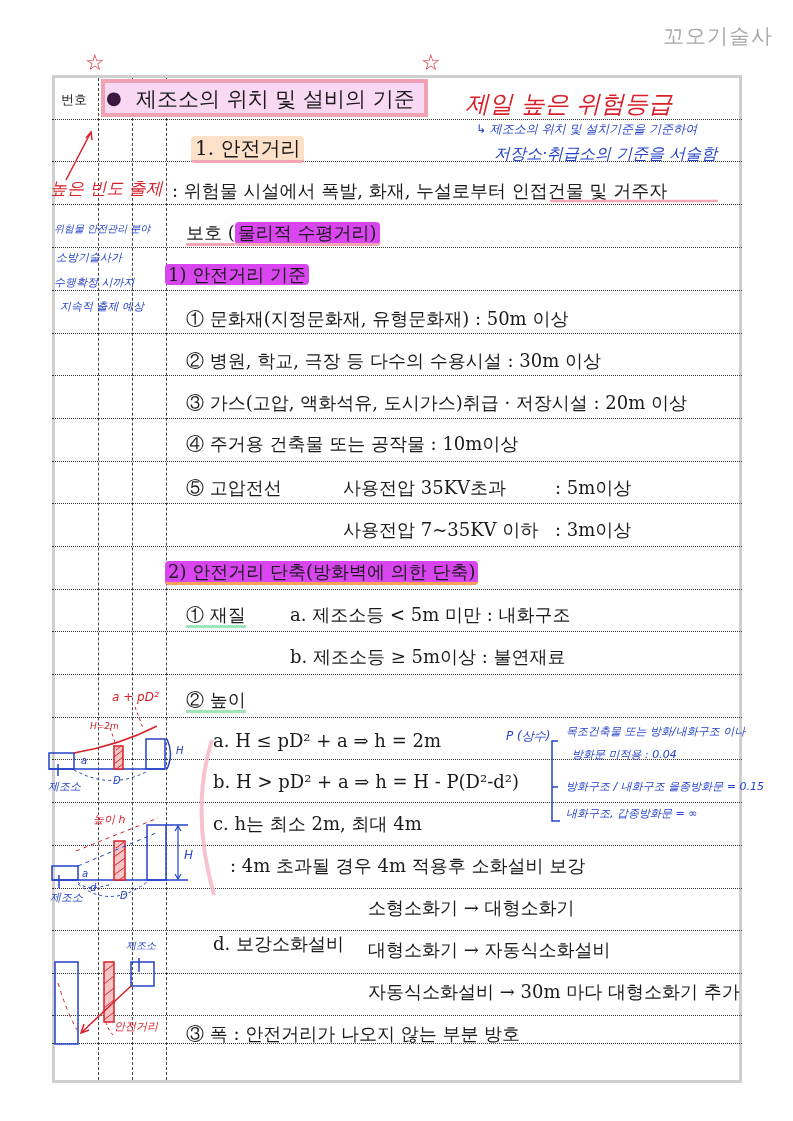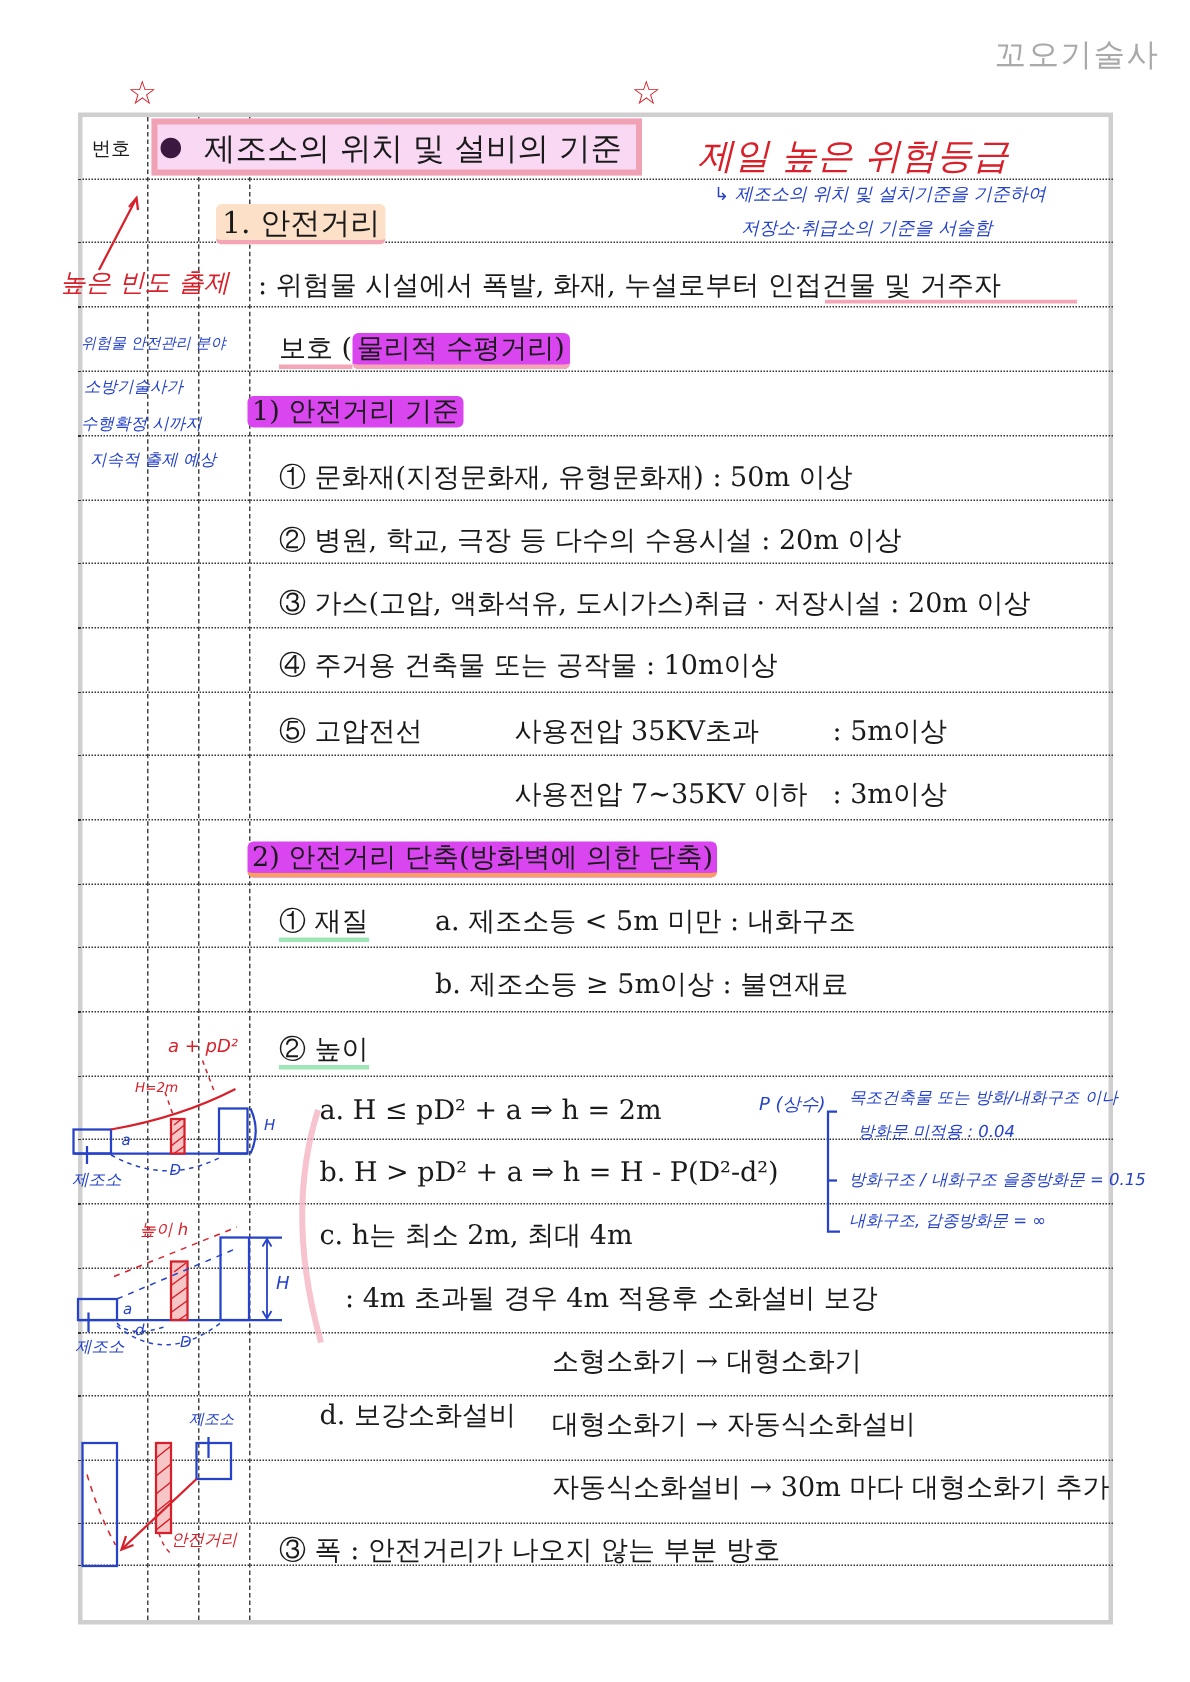--- a/index.html
+++ b/index.html
@@ -12,21 +12,21 @@
   .hline { position:absolute; left:52px; width:690px; height:0;
            border-top:1px dotted #333; }
   .vline { position:absolute; top:78px; height:1002px; width:0;
            border-left:1px dashed #444; }
   .t { position:absolute; white-space:nowrap; font-size:18px; line-height:22px; }
   .hand-red { position:absolute; color:#d8202a; font-family:"DejaVu Sans", sans-serif;
               white-space:nowrap; font-style:italic; }
   .hand-blue { position:absolute; color:#2542c8; font-family:"DejaVu Sans", sans-serif;
                white-space:nowrap; font-style:italic; }
   .hl-yellow { background:#d946ef; border-radius:4px; padding:0 3px; }
-  .hl-orange { background:#fde0c8; border-radius:4px; padding:0 4px; }
+  .hl-orange { background:#fde0c8; border-radius:4px; padding:0 4px;margin-left:47px; }
   .title-box { position:absolute; left:101px; top:79px; width:327px; height:38px;
                background:#f9d8f4; border:4px solid #f0a2b4; box-sizing:border-box; }
   .ul-pink { border-bottom:3px solid #f4a6b6; }
   .ul-orange { border-bottom:3px solid #f7a15a; }
   .ul-green { border-bottom:3px solid #9ee6b6; }
   .star { position:absolute; color:#d8202a; font-size:22px; line-height:22px;
           font-family:"DejaVu Sans", sans-serif; }
   svg { position:absolute; overflow:visible; }
 </style>
 </head>
@@ -69,21 +69,21 @@
 <div class="hline" style="top:1015px;"></div>
 <div class="hline" style="top:1043px;"></div>
 
 <div class="t" style="left:61px;top:89px;font-size:13px;font-family:'DejaVu Sans',sans-serif;">번호</div>
 <div class="title-box"></div>
 <div class="t" style="left:106px;top:87px;font-size:18px;color:#3a1840;">●</div>
 <div class="t" style="left:136px;top:86px;font-size:21px;line-height:26px;">제조소의 위치 및 설비의 기준</div>
 
 <div class="hand-red" style="left:465px;top:88px;font-size:24px;">제일 높은 위험등급</div>
 <div class="hand-blue" style="left:476px;top:121px;font-size:12px;">↳ 제조소의 위치 및 설치기준을 기준하여</div>
-<div class="hand-blue" style="left:494px;top:144px;font-size:12px;">저장소·취급소의 기준을 서술함</div>
+<div class="hand-blue" style="left:494px;top:144px;font-size:16px;">저장소·취급소의 기준을 서술함</div>
 
 <div class="t" style="left:144px;top:136px;font-size:20px;line-height:24px;"><span class="hl-orange ul-pink">1. 안전거리</span></div>
 
 <svg style="left:0;top:0;" width="793" height="1121">
   <line x1="66" y1="180" x2="91" y2="132" stroke="#d8202a" stroke-width="1.5"></line>
   <polyline points="86,138 91,132 92,140" fill="none" stroke="#d8202a" stroke-width="1.5"></polyline>
 
   <path d="M212 740 Q190 810 214 895" fill="none" stroke="#f5b4c2" stroke-width="4" opacity="0.8"></path>
 
   <polyline points="558,741 552,741 552,821 560,821" fill="none" stroke="#2542c8" stroke-width="1.5"></polyline>
@@ -120,36 +120,36 @@
   <rect x="104" y="962" width="10" height="60" fill="#f6c6c6" stroke="#d8202a" stroke-width="1.5"></rect>
   <path d="M104 972 L114 964 M104 984 L114 976 M104 996 L114 988 M104 1008 L114 1000 M104 1020 L114 1012" stroke="#d8202a" stroke-width="1"></path>
   <rect x="131" y="962" width="23" height="24" fill="none" stroke="#2542c8" stroke-width="1.5"></rect>
   <line x1="139" y1="958" x2="139" y2="972" stroke="#2542c8" stroke-width="1.5"></line>
   <line x1="131" y1="986" x2="82" y2="1032" stroke="#d8202a" stroke-width="1.5"></line>
   <polyline points="84,1024 81,1033 89,1030" fill="none" stroke="#d8202a" stroke-width="1.5"></polyline>
   <path d="M58 983 Q66 1010 77 1030" fill="none" stroke="#d8202a" stroke-width="1" stroke-dasharray="4,4"></path>
   <path d="M106 1022 Q108 1030 114 1036" fill="none" stroke="#d8202a" stroke-width="1" stroke-dasharray="3,3"></path>
 </svg>
 
-<div class="hand-red" style="left:40px;top:177px;font-size:17px;">높은 빈도 출제</div>
+<div class="hand-red" style="left:50px;top:177px;font-size:17px;">높은 빈도 출제</div>
 <div class="hand-blue" style="left:54px;top:222px;font-size:10px;">위험물 안전관리 분야</div>
 <div class="hand-blue" style="left:56px;top:250px;font-size:11px;">소방기술사가</div>
 <div class="hand-blue" style="left:54px;top:275px;font-size:11px;">수행확정 시까지</div>
 <div class="hand-blue" style="left:60px;top:299px;font-size:11px;">지속적 출제 예상</div>
 
 <div class="t" style="left:172px;top:180px;font-size:18px;">: 위험물 시설에서 폭발, 화재, 누설로부터 인접건물 및 거주자</div>
 <svg style="left:0;top:0;" width="793" height="1121">
   <line x1="550" y1="201" x2="718" y2="201" stroke="#f4a6b6" stroke-width="2.5"></line>
 </svg>
 <div class="t" style="left:186px;top:222px;font-size:18px;"><span class="ul-pink">보호 (</span><span class="hl-yellow ul-pink">물리적 수평거리)</span></div>
 
 <div class="t" style="left:165px;top:264px;font-size:18px;"><span class="hl-yellow">1) 안전거리 기준</span></div>
 
 <div class="t" style="left:186px;top:308px;">① 문화재(지정문화재, 유형문화재) : 50m 이상</div>
-<div class="t" style="left:186px;top:350px;">② 병원, 학교, 극장 등 다수의 수용시설 : 20m 이상</div>
+<div class="t" style="left:186px;top:350px;">② 병원, 학교, 극장 등 다수의 수용시설 : 30m 이상</div>
 <div class="t" style="left:186px;top:392px;">③ 가스(고압, 액화석유, 도시가스)취급 · 저장시설 : 20m 이상</div>
 <div class="t" style="left:186px;top:433px;">④ 주거용 건축물 또는 공작물 : 10m이상</div>
 
 <div class="t" style="left:186px;top:477px;">⑤ 고압전선</div>
 <div class="t" style="left:343px;top:477px;">사용전압  35KV초과</div>
 <div class="t" style="left:555px;top:477px;">: 5m이상</div>
 <div class="t" style="left:343px;top:519px;">사용전압  7~35KV  이하</div>
 <div class="t" style="left:555px;top:519px;">: 3m이상</div>
 
 <div class="t" style="left:165px;top:561px;font-size:18px;"><span class="hl-yellow ul-orange">2) 안전거리 단축(방화벽에 의한 단축)</span></div>

